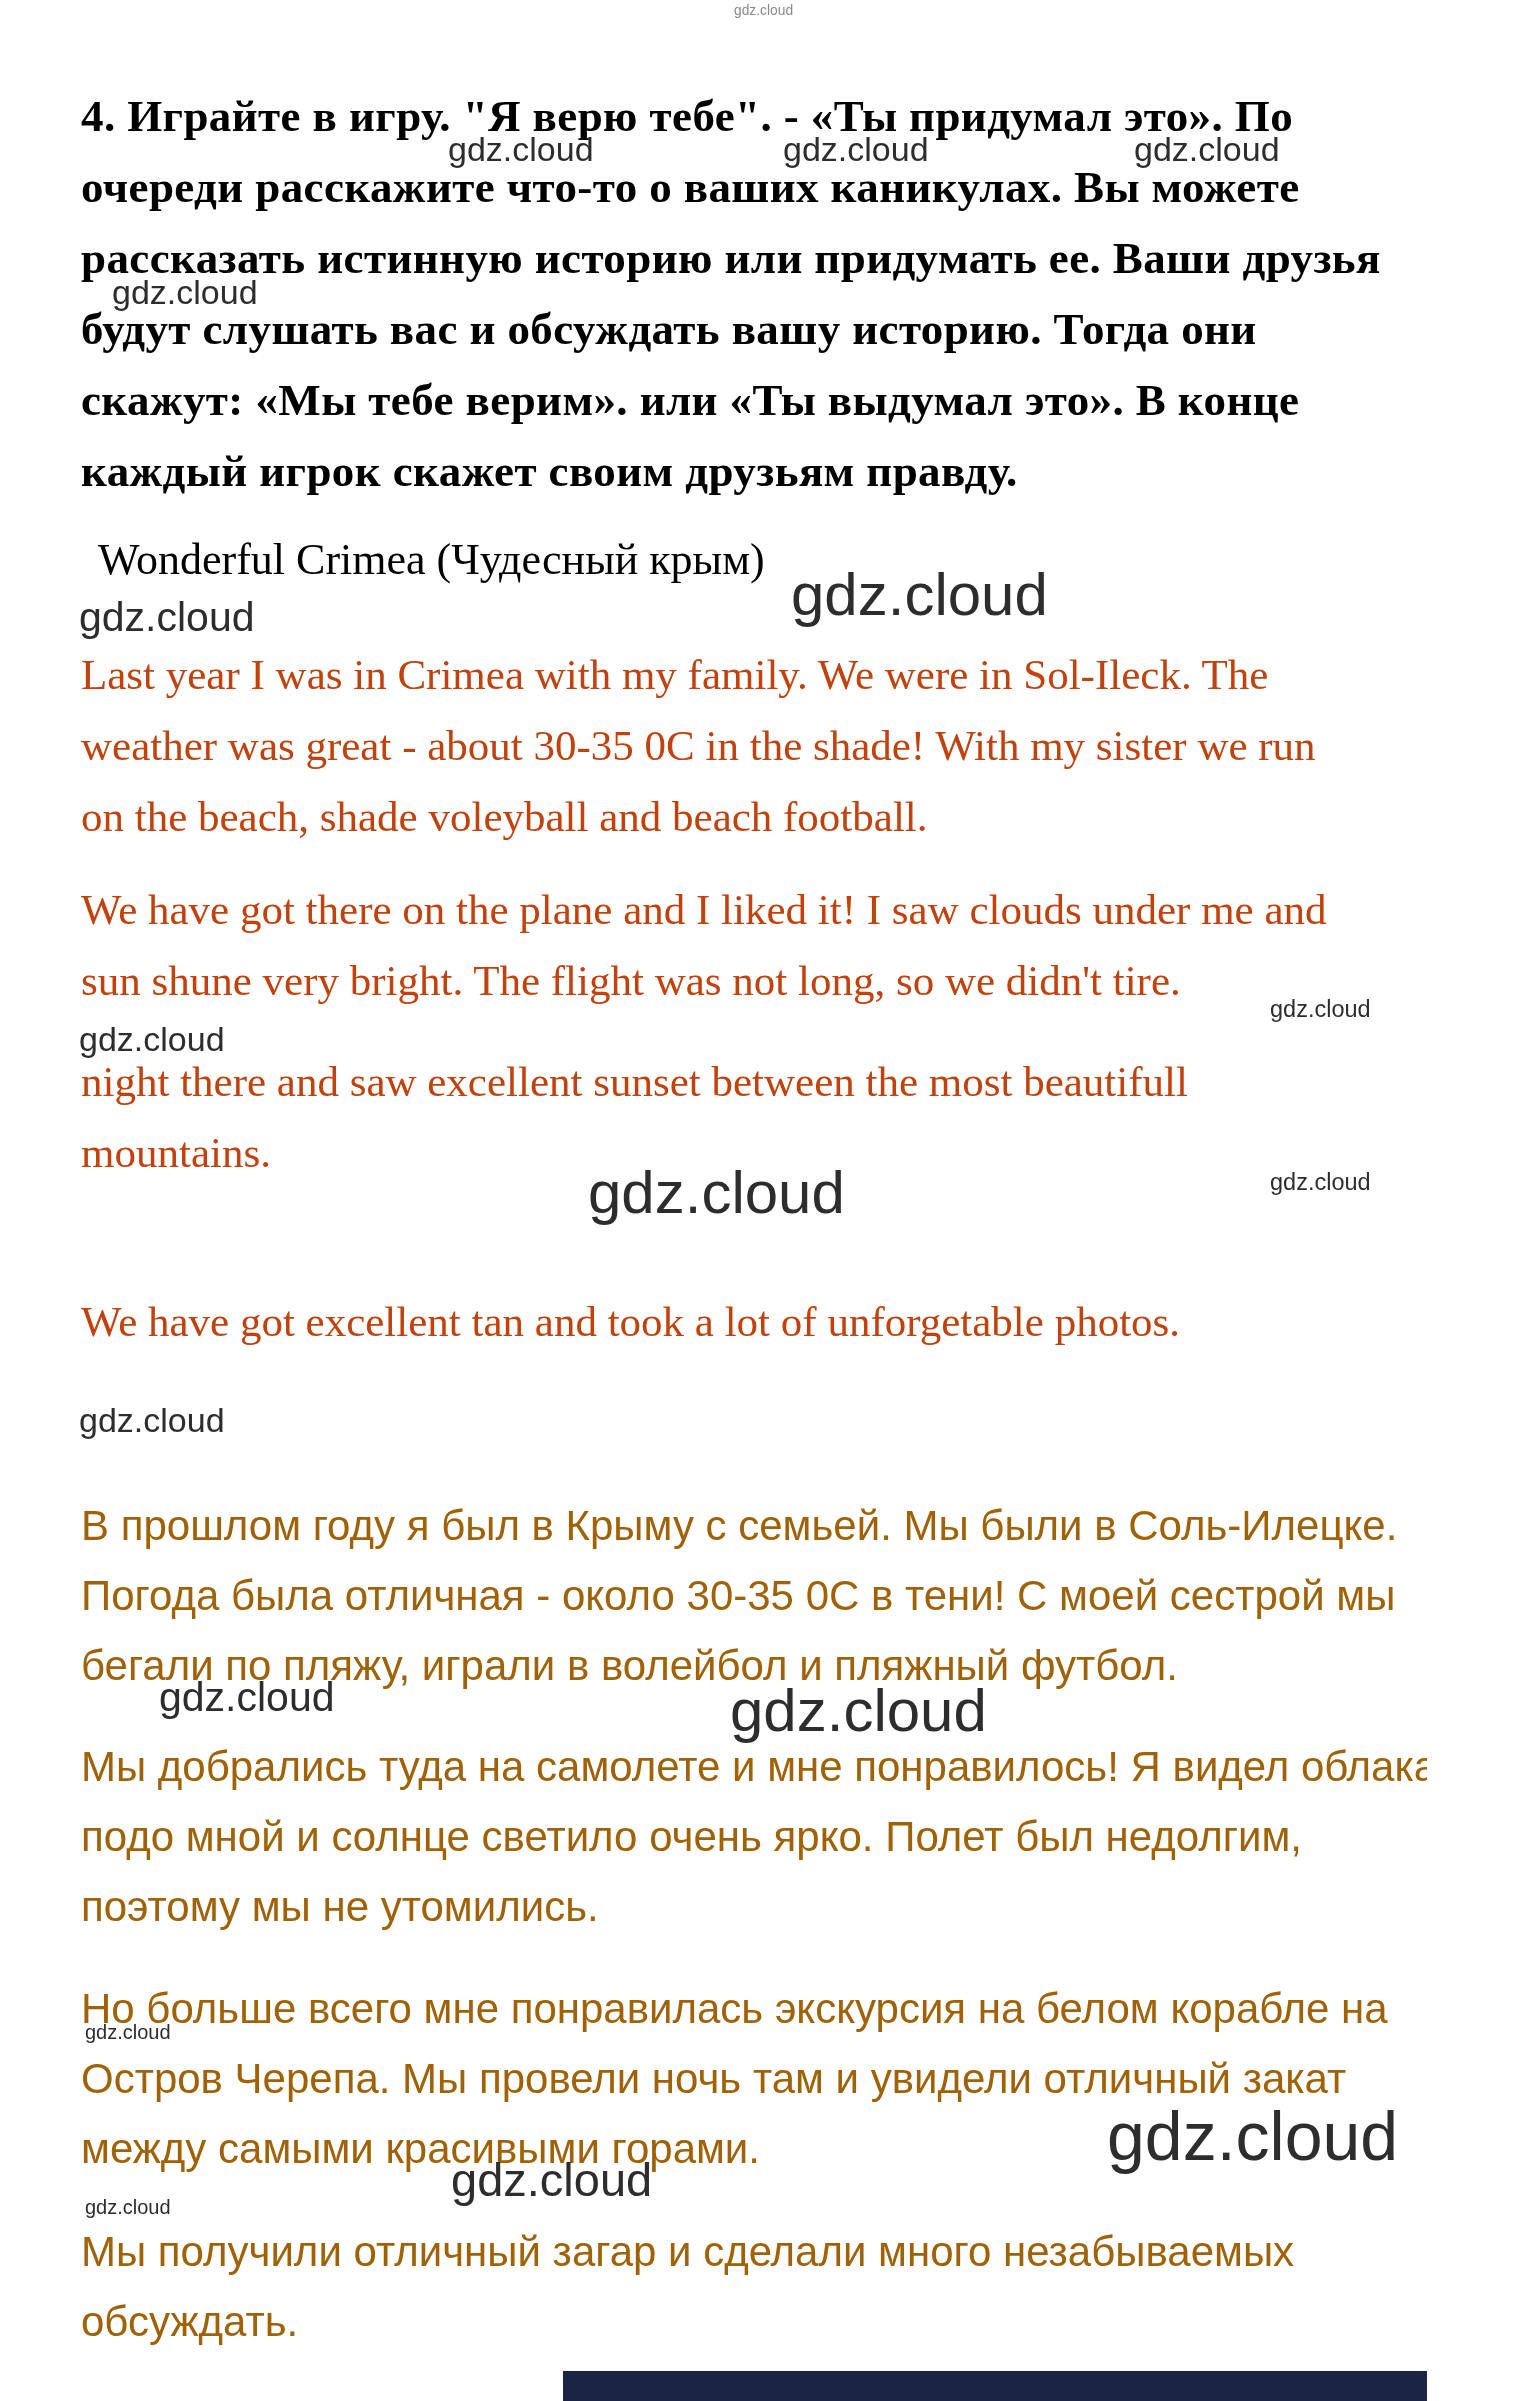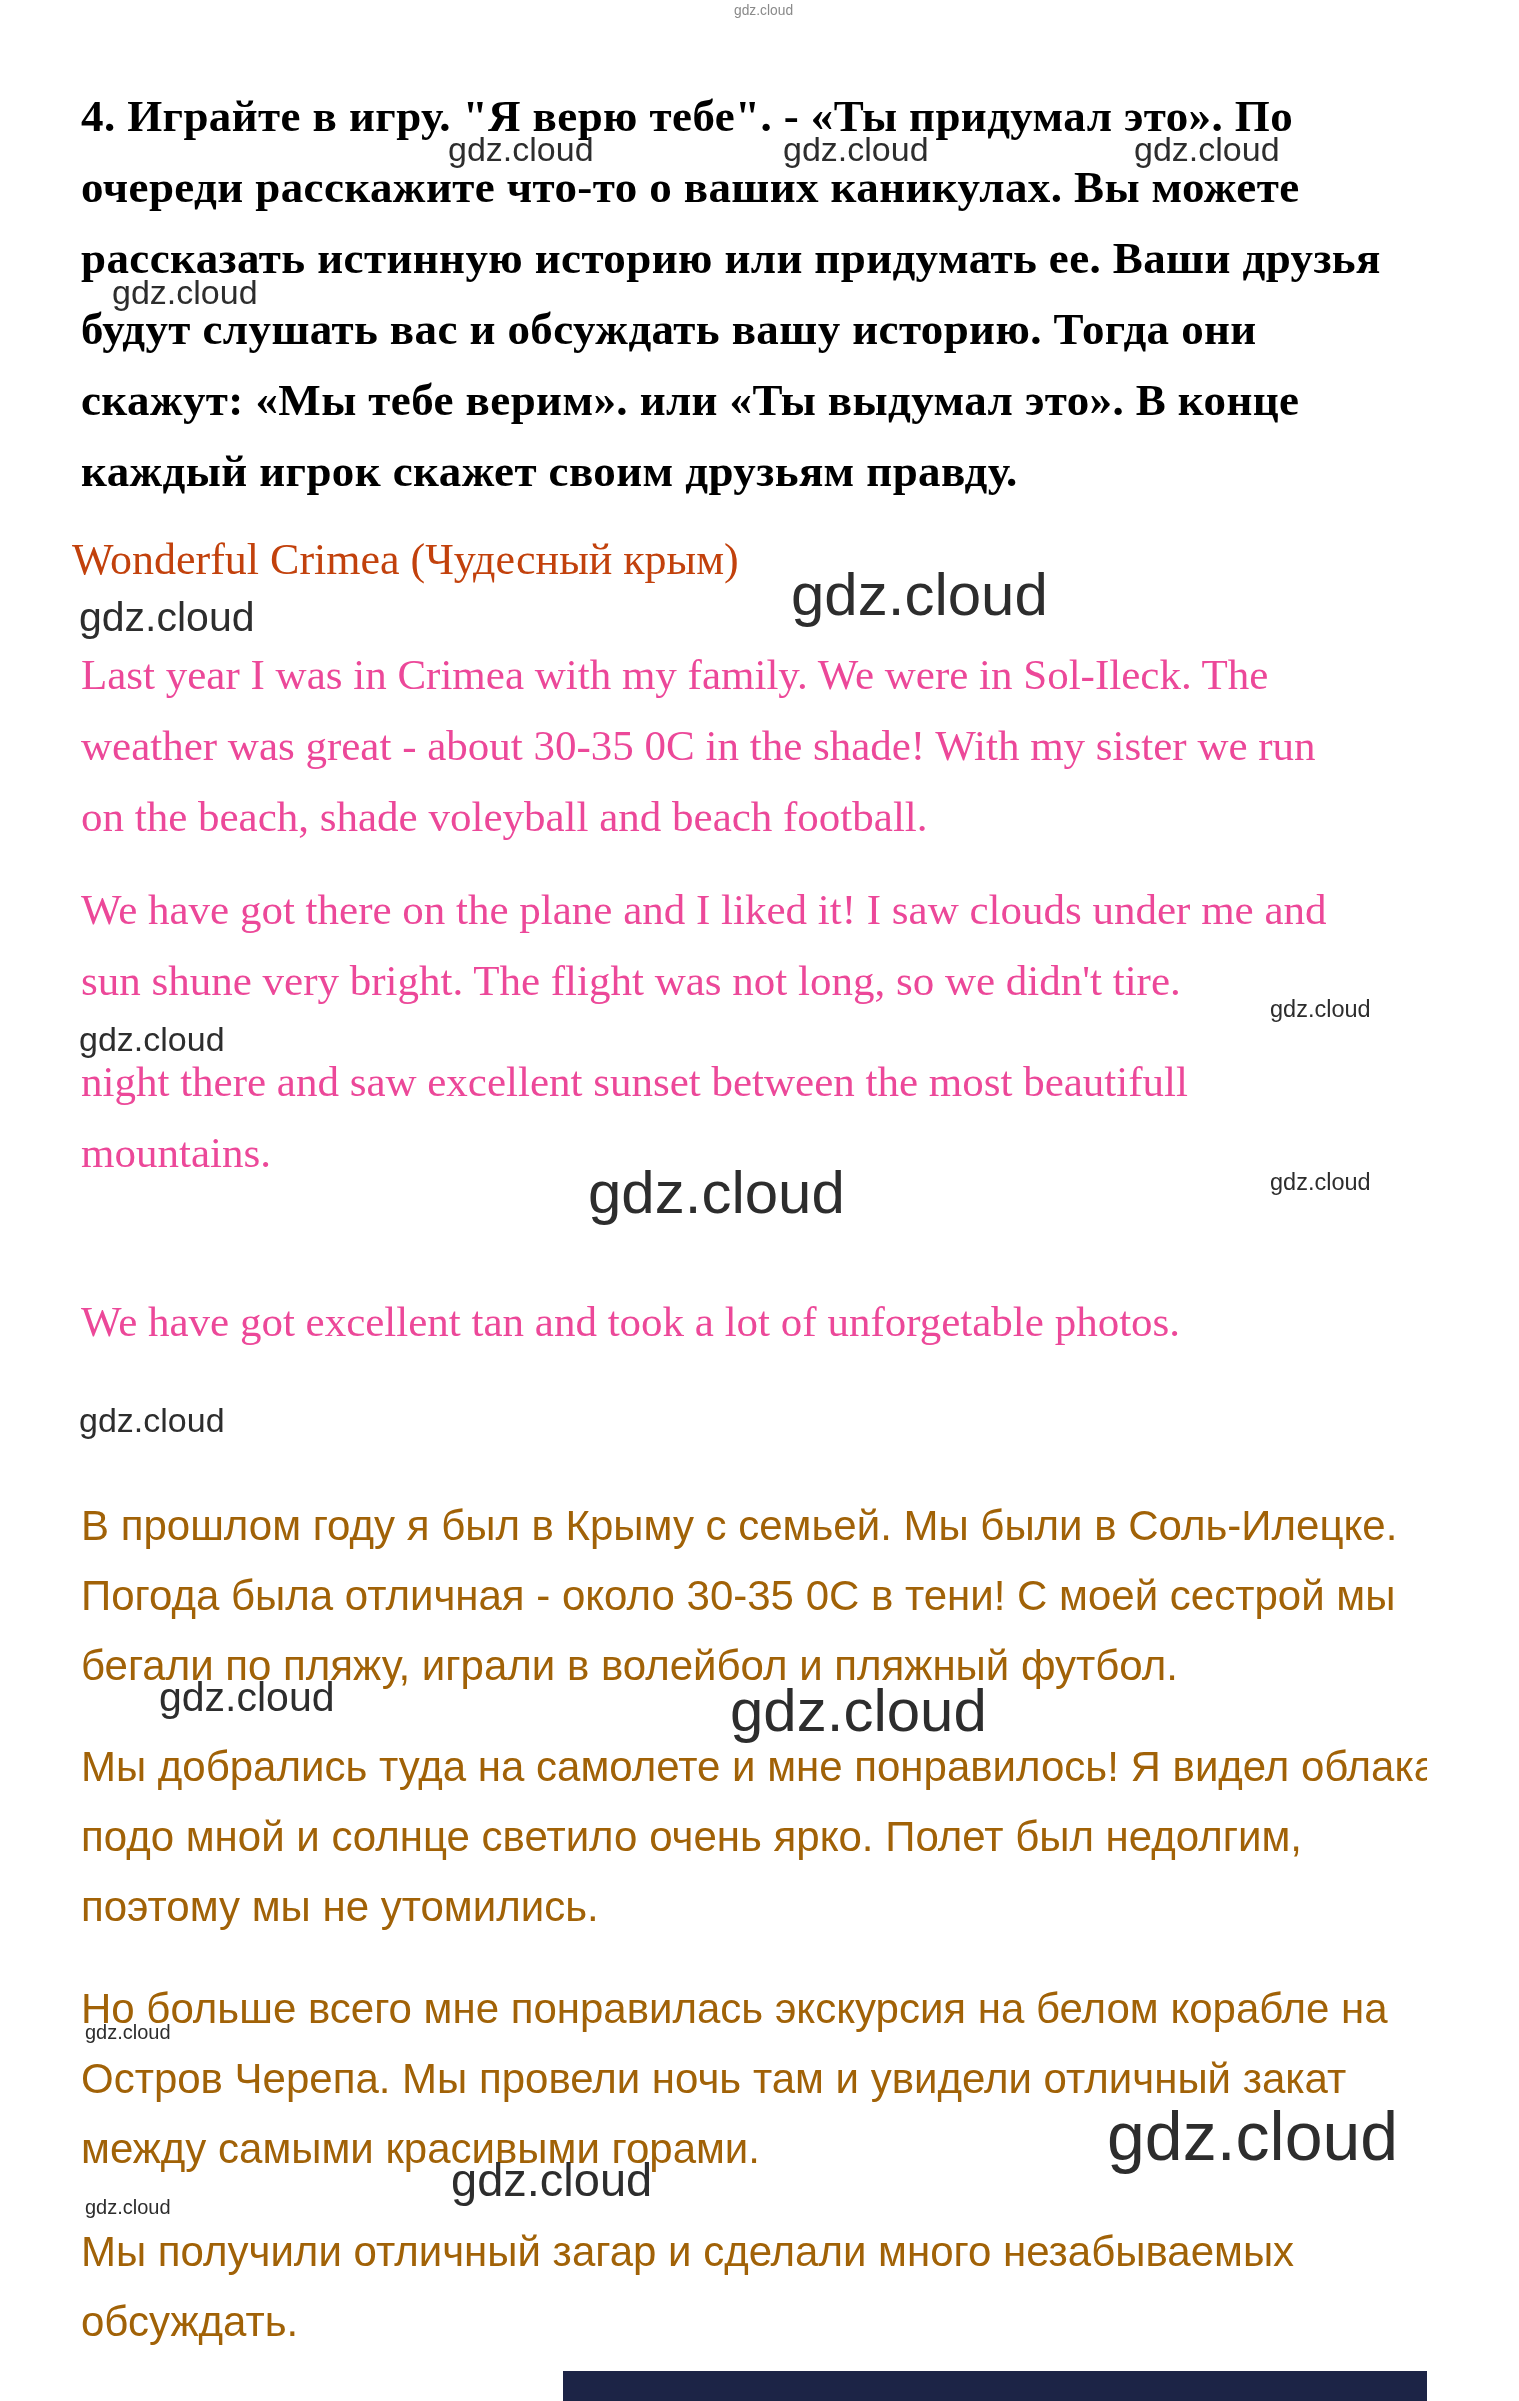--- a/index.html
+++ b/index.html
@@ -25,39 +25,39 @@
     font-weight: 700;
     font-size: 45px;
     line-height: 71px;
     color: #000000;
     letter-spacing: 0.4px;
   }
 
   
   .story-title {
     position: absolute;
-    left: 72px;
+    left: 98px;
     top: 534px;
     font-family: "Liberation Serif", serif;
     font-size: 44px;
-    color: #c2410c;
+    color: #000000;
   }
 
   
   .para {
     position: absolute;
     left: 81px;
     width: 1395px;
     white-space: nowrap;
   }
   .en {
     font-family: "Liberation Serif", serif;
     font-size: 43px;
     line-height: 71px;
-    color: #ec4899;
+    color: #c2410c;
   }
   .ru {
     font-family: "Liberation Sans", sans-serif;
     font-size: 42px;
     line-height: 70px;
     color: #a16207;
   }
   .p-en-1 { top: 639px; }
   .p-en-2 { top: 874px; }
   .p-en-3 { top: 1046px; }

